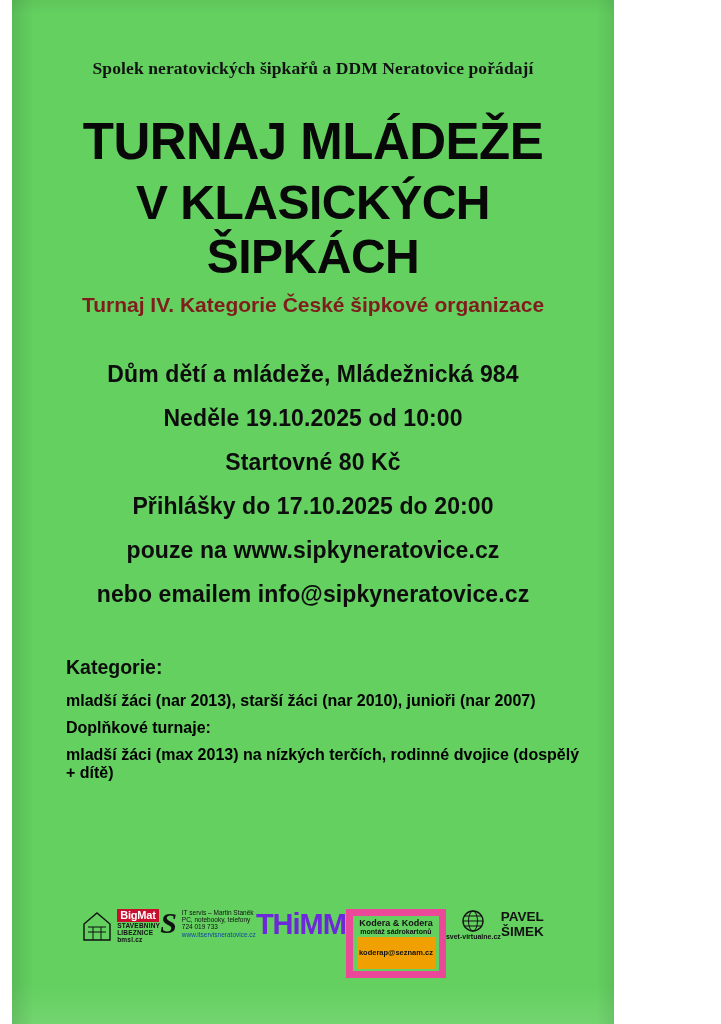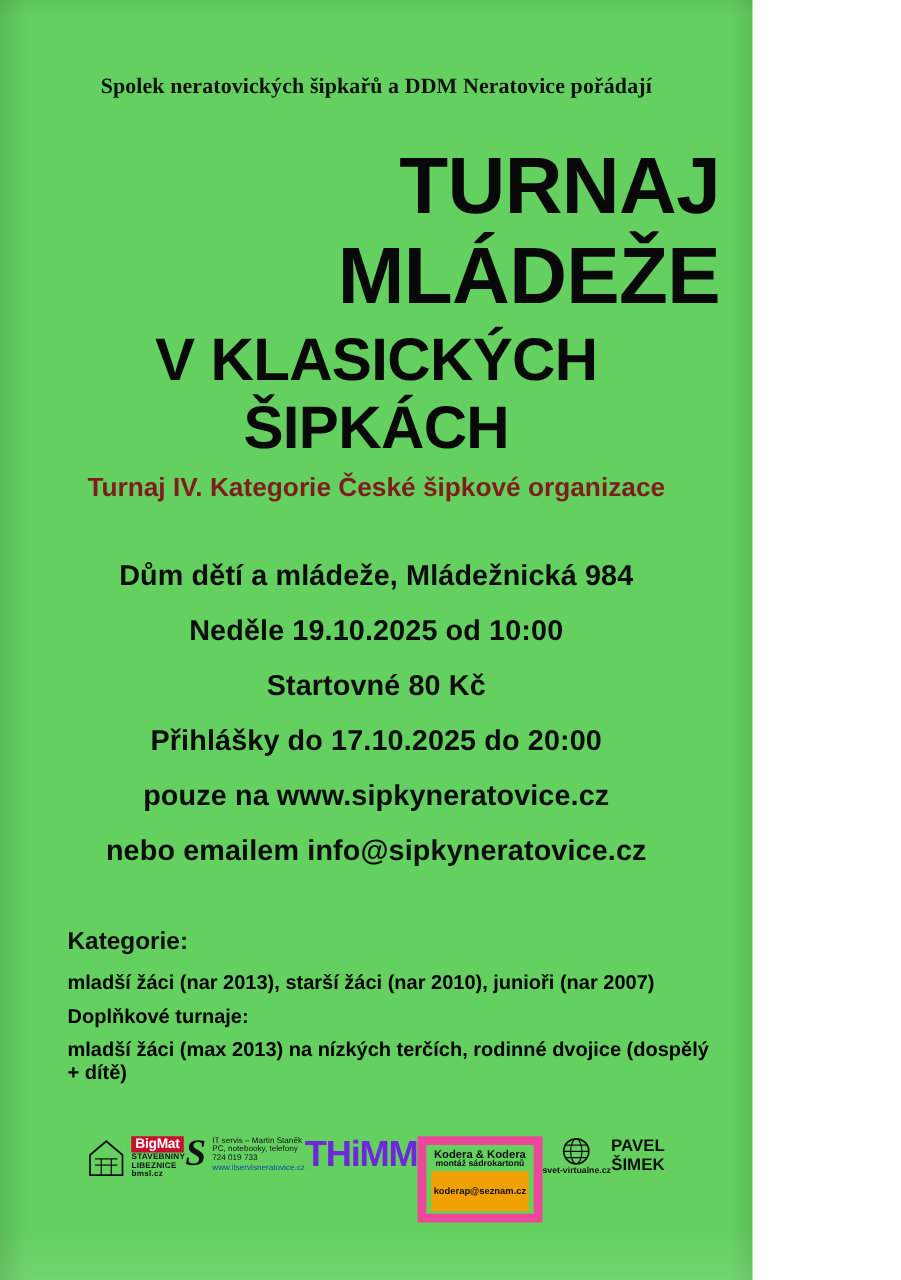--- a/index.html
+++ b/index.html
@@ -13,20 +13,21 @@
     font-family: "Liberation Sans", sans-serif;
     overflow: hidden;
   }
   .poster {
     position: relative;
     width: 602px;
     height: 1024px;
     background: #63d060;
     box-sizing: border-box;
     overflow: hidden;
+    margin-left: 12px;
   }
   
   .poster::before {
     content: "";
     position: absolute;
     inset: 0;
     pointer-events: none;
     background:
       linear-gradient(to right, rgba(0,0,0,0.10) 0px, rgba(0,0,0,0.0) 22px),
       linear-gradient(to left, rgba(0,0,0,0.08) 0px, rgba(0,0,0,0.0) 18px),
@@ -43,23 +44,23 @@
     text-align: center;
     font-family: "Liberation Serif", serif;
     font-weight: bold;
     font-size: 17.5px;
     color: #121212;
     margin-top: 58px;
     letter-spacing: 0.1px;
   }
 
   .title {
-    text-align: right;
-    font-weight: bold;
-    font-size: 64px;
+    text-align: center;
+    font-weight: bold;
+    font-size: 51px;
     line-height: 1.12;
     color: #080808;
     margin-top: 34px;
     letter-spacing: -0.5px;
   }
   .title-line2 {
     text-align: center;
     font-weight: bold;
     font-size: 48px;
     line-height: 1.12;

